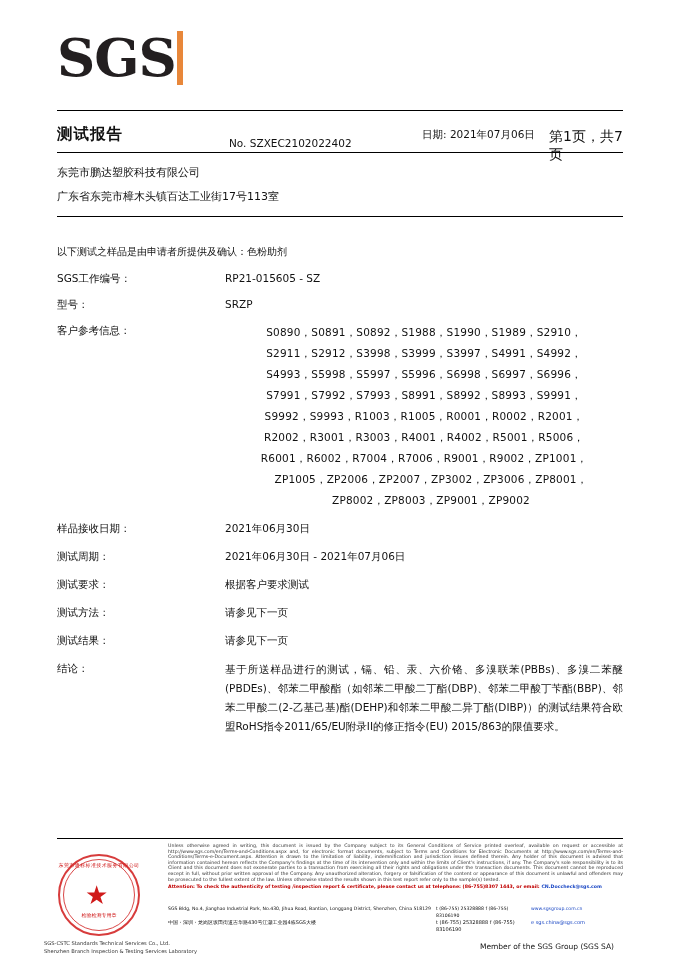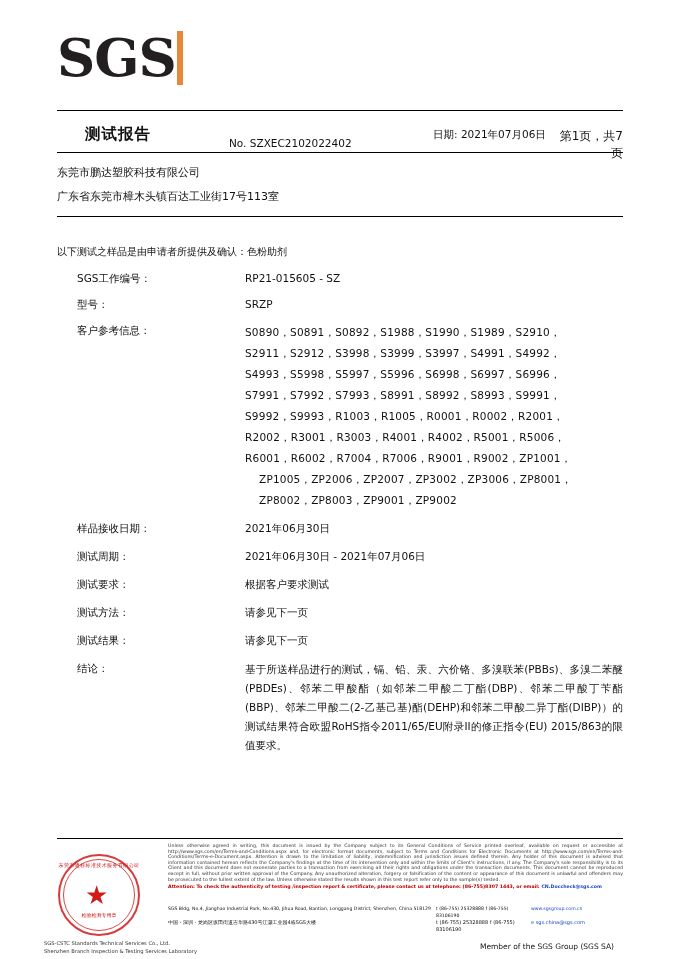--- a/index.html
+++ b/index.html
@@ -65,44 +65,42 @@
     height: 26px;
   }
   .doc-title {
     font-size: 15.5px;
     font-weight: bold;
     color: #111;
     letter-spacing: 1px;
     position: absolute;
     left: 0;
     top: 2px;
-    margin-left: 28px;
   }
   .report-no {
     position: absolute;
     left: 172px;
     top: 6px;
     font-size: 10.5px;
     color: #111;
     margin-top: 9px;
   }
   .report-date {
     position: absolute;
-    left: 376px;
+    left: 365px;
     top: 6px;
     font-size: 10.5px;
     color: #111;
   }
   .report-page {
     position: absolute;
     left: 492px;
     top: 6px;
-    font-size: 12px;
-    color: #111;
-    text-align: right;
+    font-size: 14px;
+    color: #111;
   }
 
   .rule-under-title {
     position: absolute;
     left: 57px;
     top: 152px;
     width: 566px;
     height: 1px;
     background: #000;
   }
@@ -149,30 +147,30 @@
   }
   .kv-row {
     display: flex;
     align-items: flex-start;
     margin-bottom: 9px;
   }
   .kv-key {
     width: 168px;
     flex: 0 0 168px;
     line-height: 17px;
-    margin-left: 20px;
   }
   .kv-val {
     flex: 1 1 auto;
     line-height: 17px;
   }
 
   .ref-list {
     line-height: 21px;
     letter-spacing: 0.2px;
+    text-align: center;
   }
   .ref-line { white-space: nowrap; }
   .ref-line.indent { padding-left: 14px; }
 
   .kv-block-2 {
     position: absolute;
     left: 57px;
     top: 520px;
     width: 566px;
     font-size: 10.5px;

